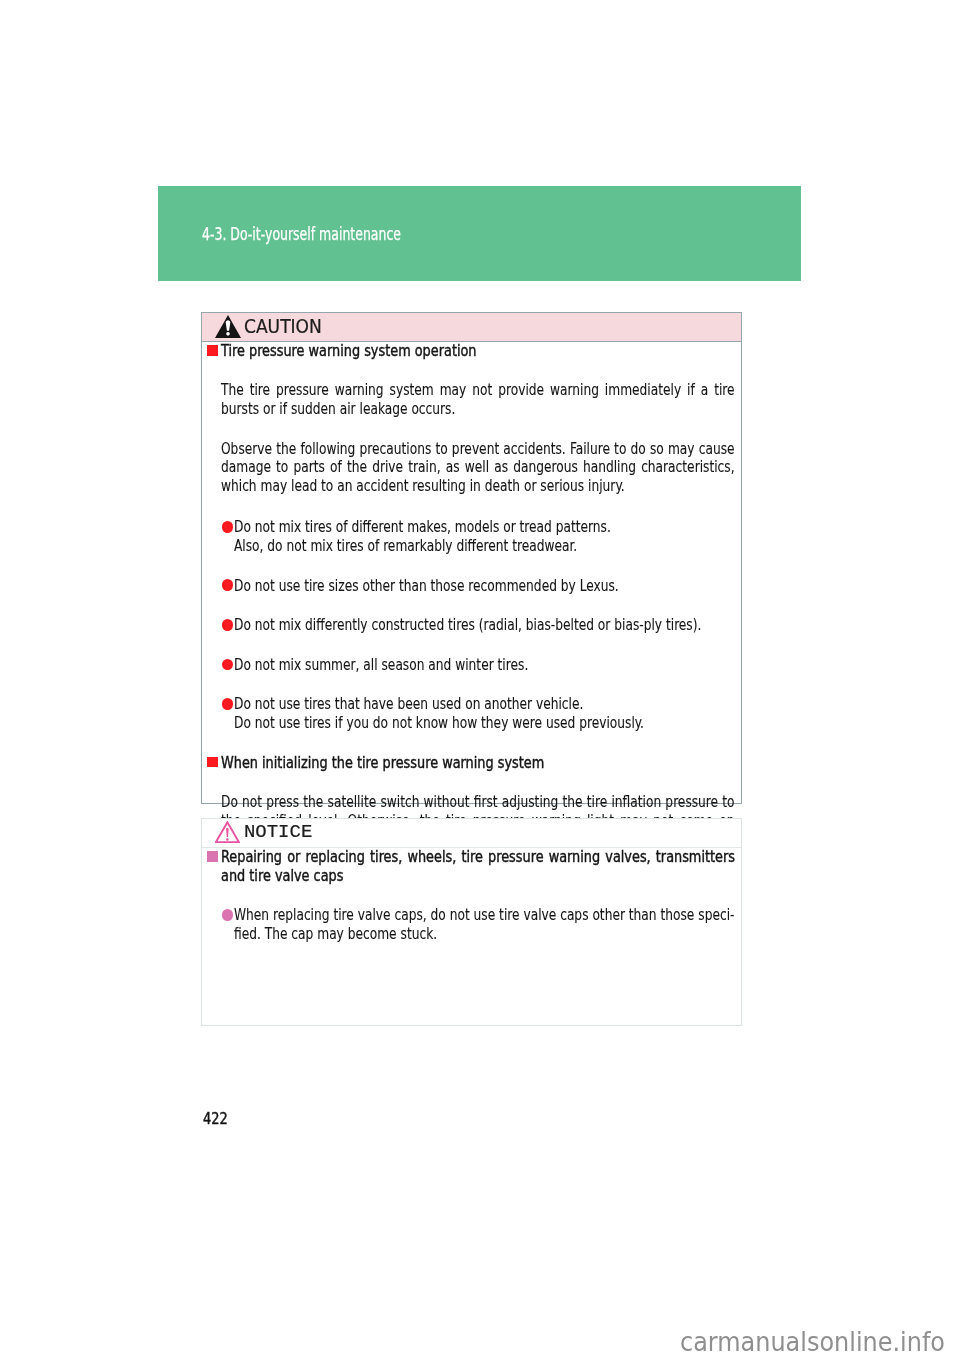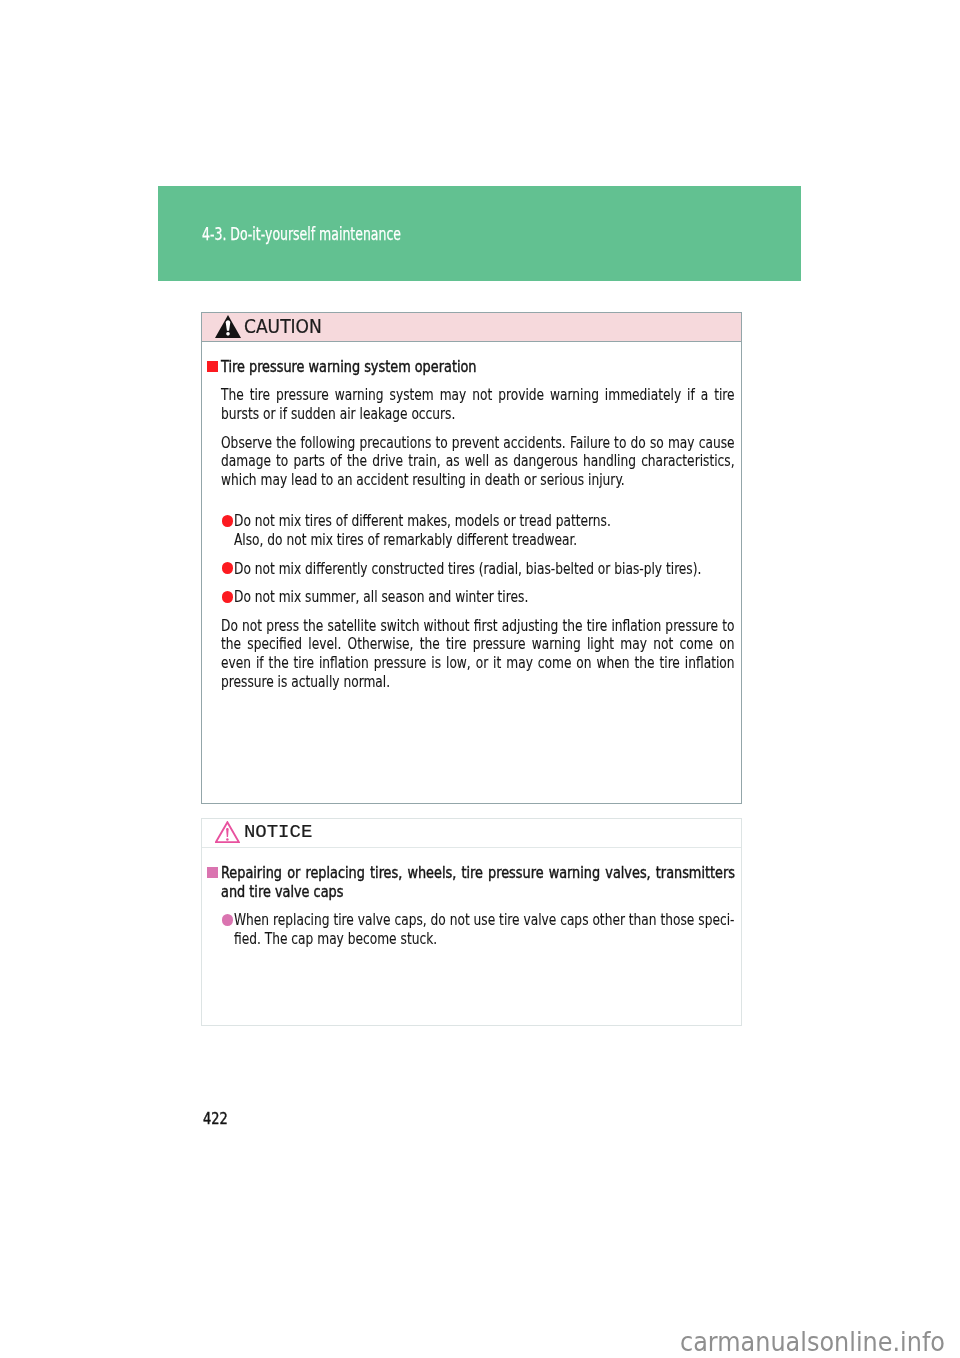--- a/index.html
+++ b/index.html
@@ -37,21 +37,21 @@
   #caution .cl-head{background:#f6d9dc;border-bottom:1.3px solid #93a6a9;}
   #caution .cl-icon{left:13.1px;top:2.6px;width:26.0px;height:23.0px;}
   #caution .cl-title{left:41.7px;top:4.5px;}
 
   #notice{left:201.3px;top:817.8px;width:540.5px;height:208.2px;border:1.3px solid #dde4e4;}
   #notice .cl-head{background:#ffffff;border-bottom:1.3px solid #e2e8e8;font-family:Liberation Mono, monospace;}
   #notice .cl-icon{left:13.1px;top:2.6px;width:24.8px;height:22.05px;}
   #notice .cl-title{left:41.6px;top:4.5px;}
 
   
-  .cl-body{padding-top:16px;}
+  .cl-body{padding-top:0;}
   .blk{position:relative;}
 
   .blk .sq{position:absolute;left:5.2px;top:3.2px;width:10.6px;height:10.6px;background:#fc1a20;}
   .blk .dot{position:absolute;left:19.3px;top:2.7px;width:11.7px;height:11.7px;border-radius:50%;background:#fc1a20;}
   #notice .blk .sq{background:#da74b0;}
   #notice .blk .dot{background:#da74b0;}
 
   .blk .txt{
     position:relative;color:#151515;
     transform-origin:0 0;
@@ -68,21 +68,21 @@
     -webkit-text-stroke:0.1px #151515;
     transform:scaleX(0.855);text-align:justify;
   }
   .blk.bullet .txt{
     margin-left:31.9px;width:586.0px;
     font-size:15.9px;line-height:18.6px;
     -webkit-text-stroke:0.1px #151515;
     transform:scaleX(0.855);text-align:justify;
   }
 
-  .blk+.blk{margin-top:10px;}
+  .blk+.blk{margin-top:21px;}
   .blk.para+.blk.bullet{margin-top:23px;}
 
   
   .pagenum{
     position:absolute;left:202.6px;top:1111.8px;
     font-size:15px;font-weight:normal;color:#151515;line-height:15px;
     -webkit-text-stroke:0.42px #151515;
     transform:scaleX(0.96);transform-origin:0 0;
   }
   .watermark{
@@ -120,25 +120,37 @@
         </div>
         <div class="blk para">
           <div class="txt">Observe the following precautions to prevent accidents. Failure to do so may cause damage to parts of the drive train, as well as dangerous handling characteristics, which may lead to an accident resulting in death or serious injury.</div>
         </div>
         <div class="blk bullet">
           <span class="dot"></span>
           <div class="txt">Do not mix tires of different makes, models or tread patterns.<br>Also, do not mix tires of remarkably different treadwear.</div>
         </div>
         <div class="blk bullet">
           <span class="dot"></span>
+          <div class="txt">Do not use tire sizes other than those recommended by Lexus.</div>
+        </div>
+        <div class="blk bullet">
+          <span class="dot"></span>
           <div class="txt">Do not mix differently constructed tires (radial, bias-belted or bias-ply tires).</div>
         </div>
         <div class="blk bullet">
           <span class="dot"></span>
           <div class="txt">Do not mix summer, all season and winter tires.</div>
+        </div>
+        <div class="blk bullet">
+          <span class="dot"></span>
+          <div class="txt">Do not use tires that have been used on another vehicle.<br>Do not use tires if you do not know how they were used previously.</div>
+        </div>
+        <div class="blk heading">
+          <span class="sq"></span>
+          <div class="txt">When initializing the tire pressure warning system</div>
         </div>
         <div class="blk para">
           <div class="txt">Do not press the satellite switch without first adjusting the tire inflation pressure to the specified level. Otherwise, the tire pressure warning light may not come on even if the tire inflation pressure is low, or it may come on when the tire inflation pressure is actually normal.</div>
         </div>
       </div>
   </div>
 
   <div class="callout" id="notice">
     <div class="cl-head">
       <svg class="cl-icon" viewBox="0 0 24.8 22.05">

